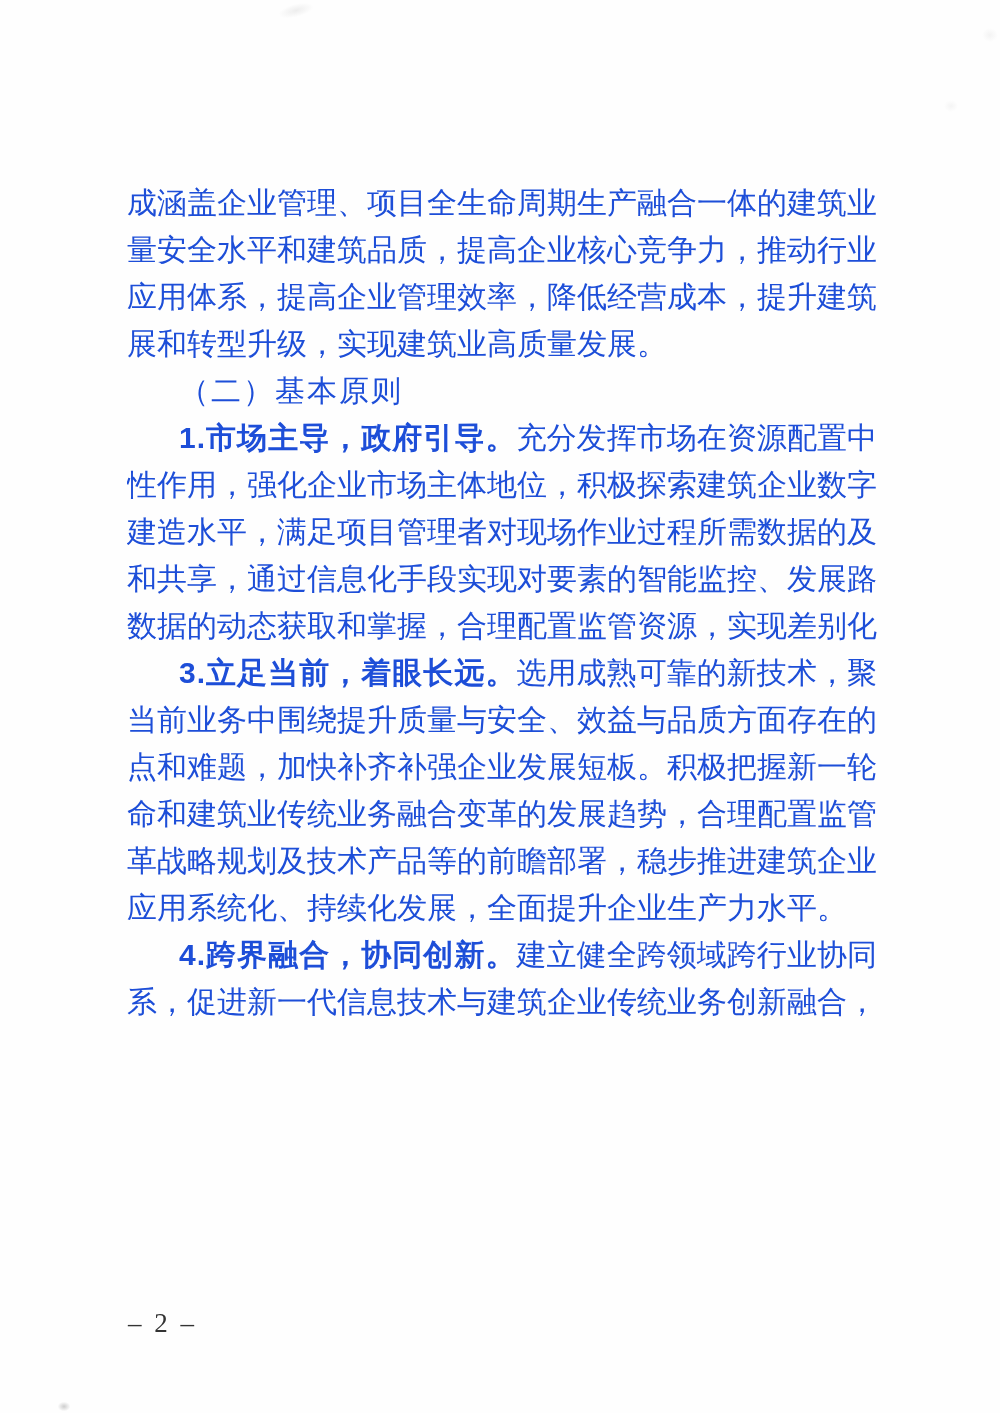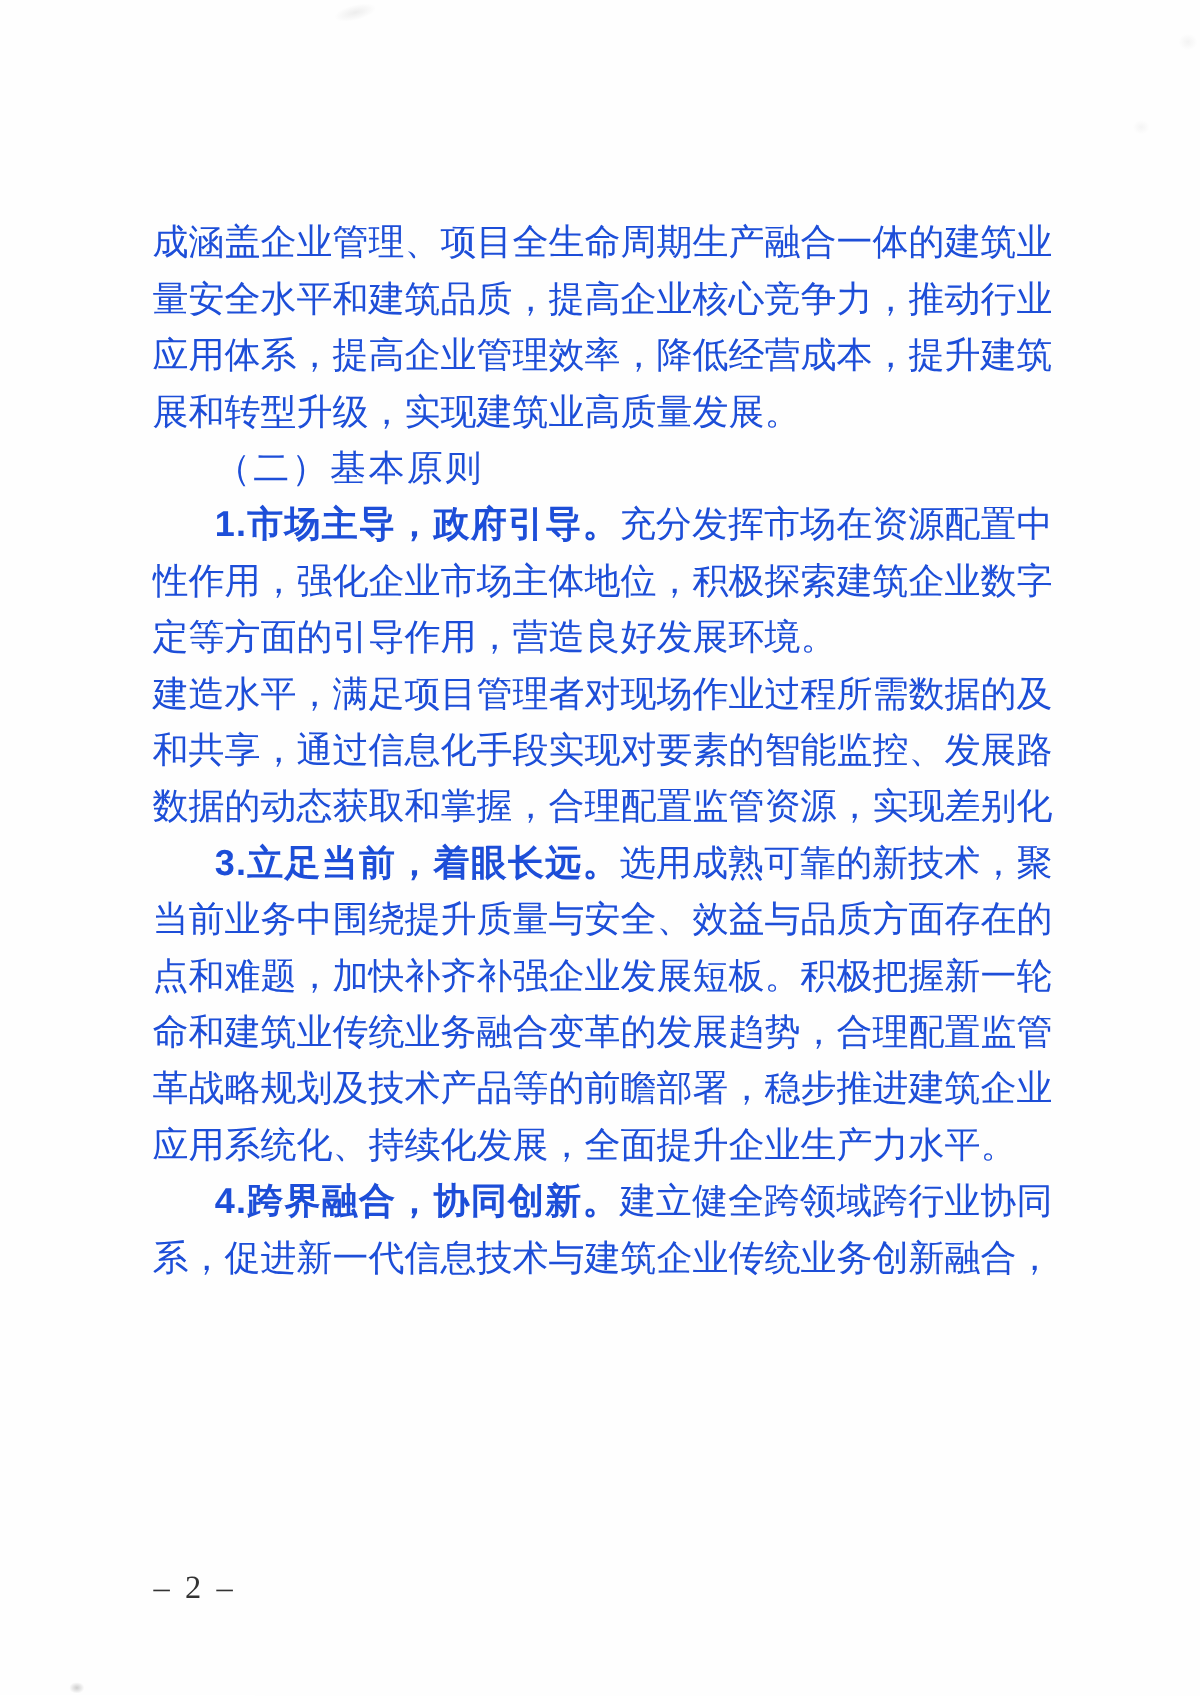--- a/index.html
+++ b/index.html
@@ -81,21 +81,20 @@
 
     <div class="line j"><span>成涵盖企业管理、项目全生命周期生产融合一体的建筑业数字化</span></div>
     <div class="line j"><span>量安全水平和建筑品质，提高企业核心竞争力，推动行业改革发</span></div>
     <div class="line j"><span>应用体系，提高企业管理效率，降低经营成本，提升建筑工程质</span></div>
     <div class="line e"><span>展和转型升级，实现建筑业高质量发展。</span></div>
 
     <div class="line e ind heading"><span>（二）基本原则</span></div>
 
     <div class="line j ind"><span class="b">1.市场主导，政府引导。</span><span>充分发挥市场在资源配置中的决定</span></div>
     <div class="line j"><span>性作用，强化企业市场主体地位，积极探索建筑企业数字化应用</span></div>
-    <div class="line e"><span>定等方面的引导作用，营造良好发展环境。</span></div>
 
     <div class="line j"><span>建造水平，满足项目管理者对现场作业过程所需数据的及时获取</span></div>
     <div class="line j"><span>和共享，通过信息化手段实现对要素的智能监控、发展路径和模式</span></div>
     <div class="line j"><span>数据的动态获取和掌握，合理配置监管资源，实现差别化监管。</span></div>
 
     <div class="line j ind"><span class="b">3.立足当前，着眼长远。</span><span>选用成熟可靠的新技术，聚焦破解</span></div>
     <div class="line j"><span>当前业务中围绕提升质量与安全、效益与品质方面存在的核心痛</span></div>
     <div class="line j"><span>点和难题，加快补齐补强企业发展短板。积极把握新一轮科技革</span></div>
     <div class="line j"><span>命和建筑业传统业务融合变革的发展趋势，合理配置监管资源</span></div>
     <div class="line j"><span>革战略规划及技术产品等的前瞻部署，稳步推进建筑企业数字化</span></div>

